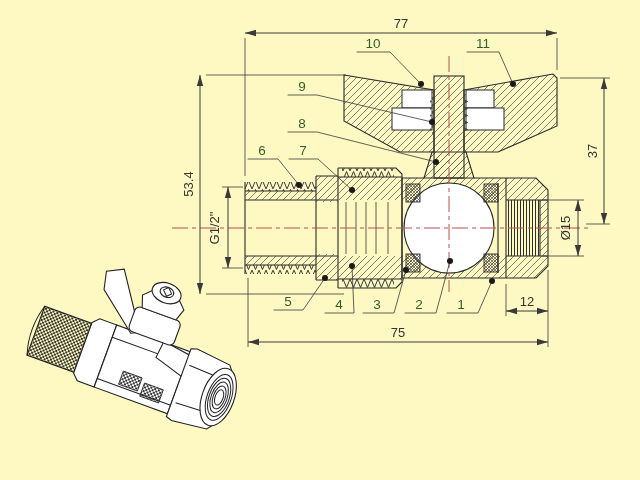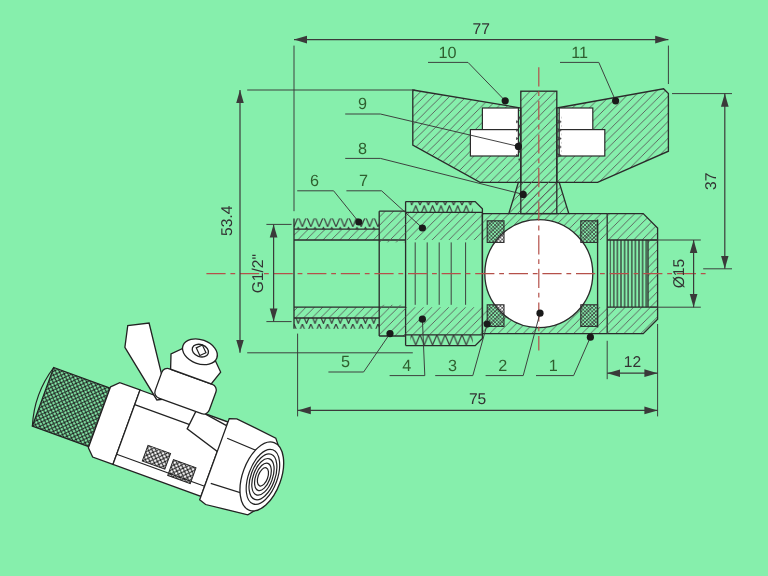--- a/index.html
+++ b/index.html
@@ -1,16 +1,16 @@
 <!DOCTYPE html>
 <html><head>
 <meta charset="utf-8">
 <style>
   html,body{margin:0;padding:0;background:#fff;}
-  .stage{width:640px;height:480px;background:#86efac;position:relative;overflow:hidden;}
+  .stage{width:640px;height:480px;background:#fef9c3;position:relative;overflow:hidden;}
   svg text{font-family:"Liberation Sans","DejaVu Sans",sans-serif;}
   .dimtxt{font-size:13px;fill:#333333;}
   .callout{font-size:13.5px;fill:#2f5f2f;}
   .thin{stroke:#3a3a3a;stroke-width:1;fill:none;}
   .xthin{stroke:#3a3a3a;stroke-width:0.8;fill:none;}
   .part{stroke:#2b2b2b;stroke-width:1.1;fill:none;}
   .iso{stroke:#222;stroke-width:1.1;fill:#ffffff;}
   .isoline{stroke:#222;stroke-width:1;fill:none;}
 </style>
 </head>

